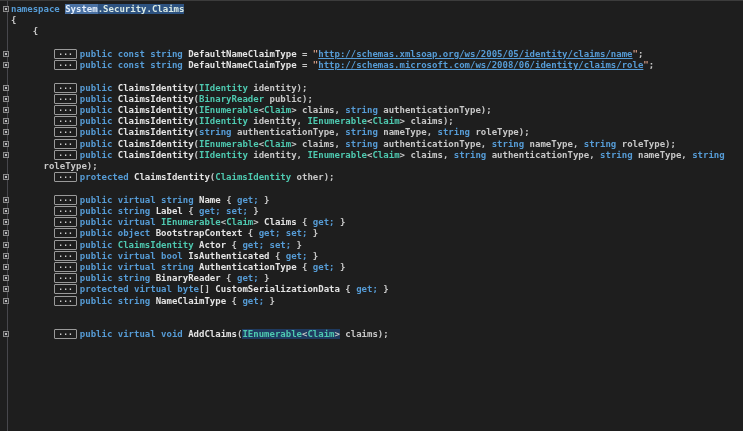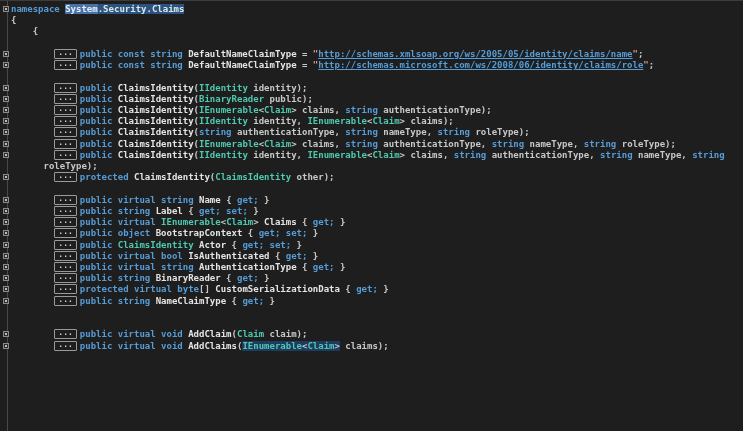--- a/index.html
+++ b/index.html
@@ -198,22 +198,16 @@
         <span class="code"></span>
       </div>
       <div class="line">
         <span class="gut"></span>
         <span class="code"></span>
       </div>
       <div class="line">
         <span class="gut">
           <span class="marker"></span>
         </span>
-        <span class="code"><span class="pl">        </span><span class="fold">...</span><span class="kw">public virtual void </span><span class="id">AddClaim</span><span class="pl">(</span><span class="ty">Claim</span><span class="pl"> claim);</span></span>
-      </div>
-      <div class="line">
-        <span class="gut">
-          <span class="marker"></span>
-        </span>
         <span class="code"><span class="pl">        </span><span class="fold">...</span><span class="kw">public virtual void </span><span class="id">AddClaims</span><span class="pl">(</span><span class="hty">IEnumerable</span><span class="hpl">&lt;</span><span class="hty">Claim</span><span class="hpl">&gt;</span><span class="pl"> claims);</span></span>
       </div>
     </div>
 </div>
 
 </body></html>

